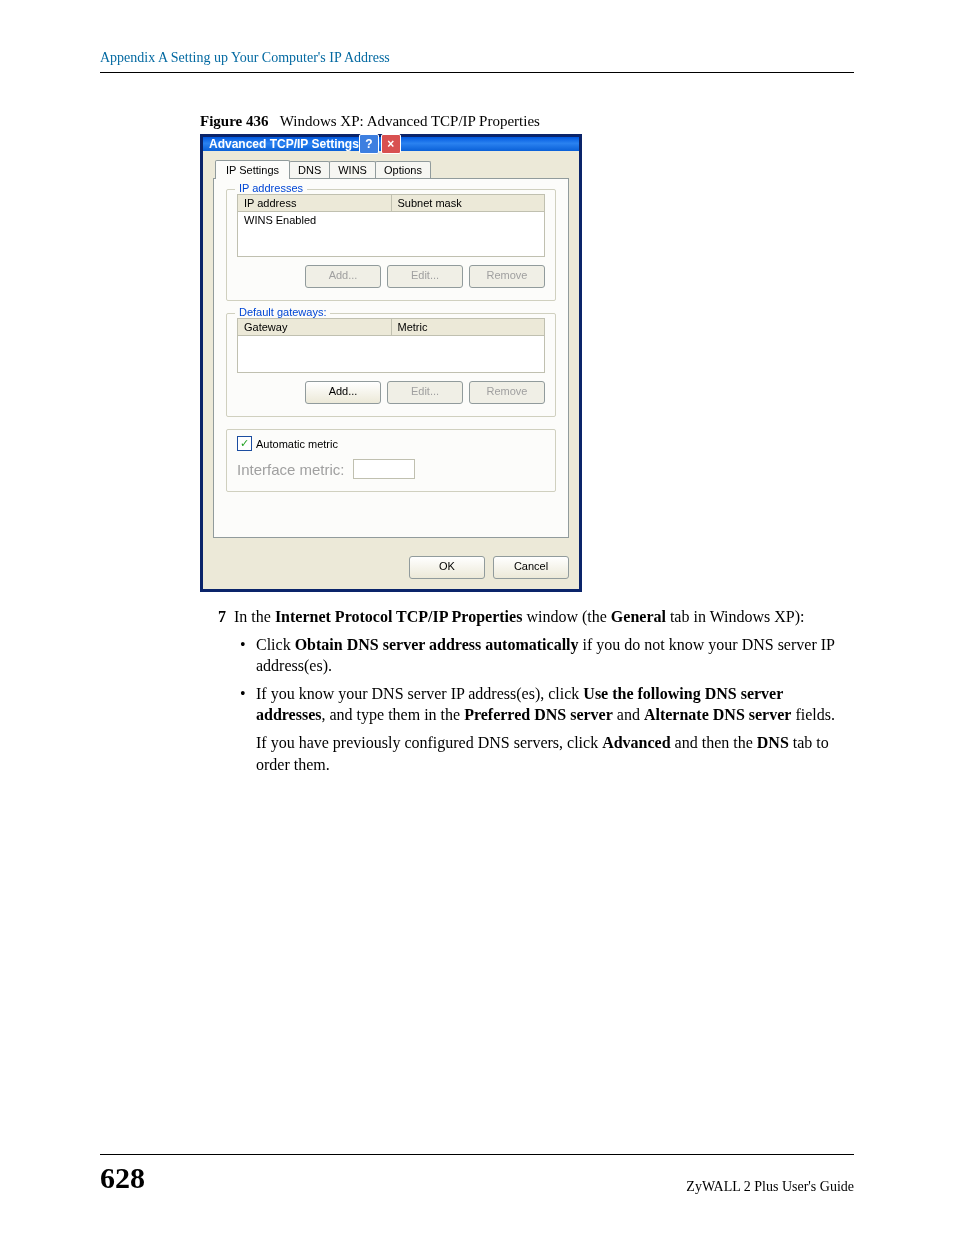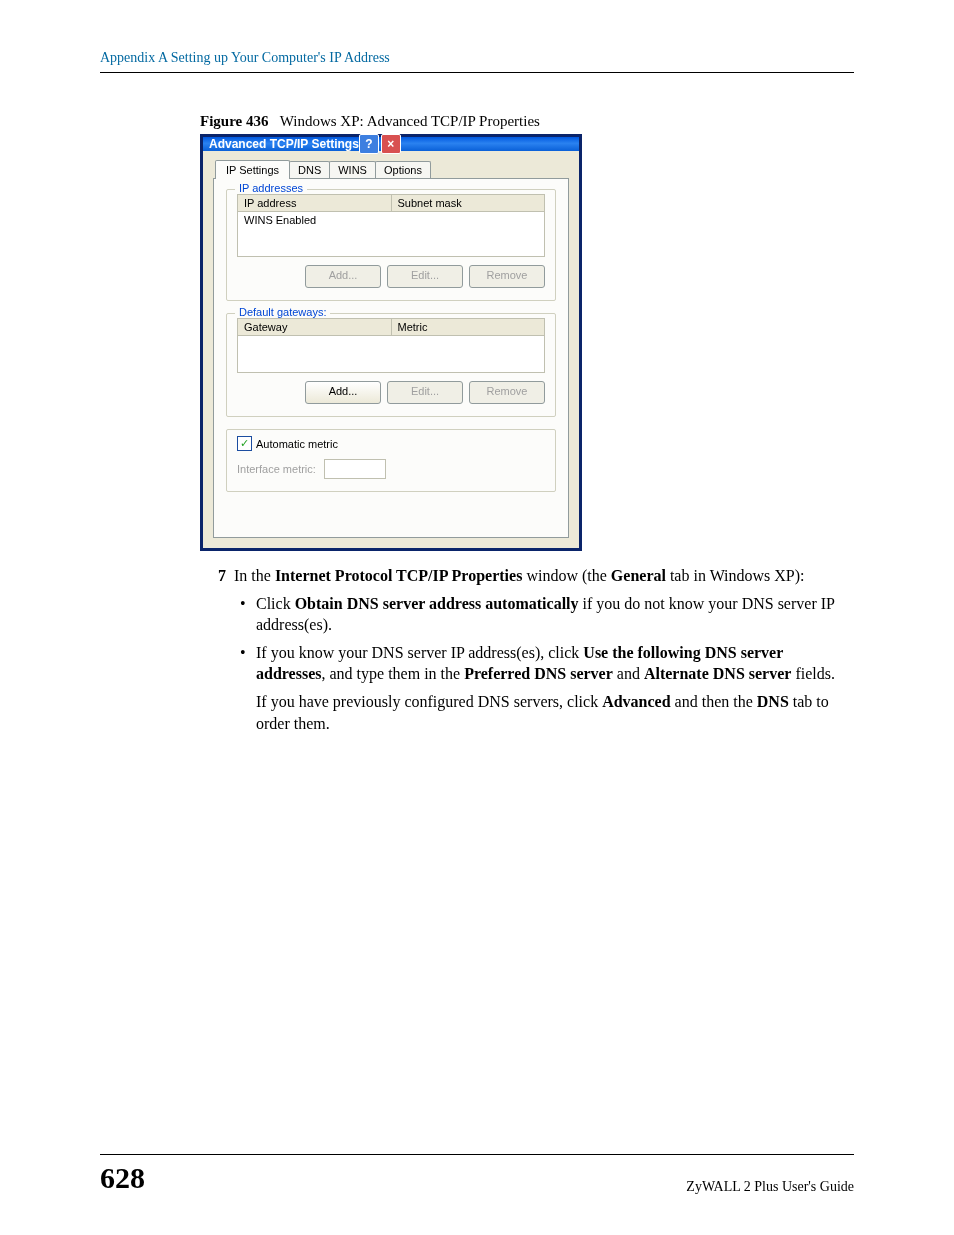--- a/index.html
+++ b/index.html
@@ -163,21 +163,21 @@
     background: #fff;
     display: inline-flex;
     align-items: center; justify-content: center;
     font-size: 11px; color: #21a121; line-height: 1;
   }
   .metric-row {
     display: flex;
     align-items: center;
     gap: 8px;
     margin-top: 8px;
-    font-size: 11px;
+    font-size: 15px;
     color: #a0a0a0;
   }
   .metric-input {
     width: 60px; height: 18px;
     border: 1px solid #c0c0b0;
     background: #fff;
   }
   .dialog-footer {
     display: flex;
     justify-content: flex-end;
@@ -291,20 +291,24 @@
             <span>Automatic metric</span>
           </div>
           <div class="metric-row">
             <span>Interface metric:</span>
             <div class="metric-input"></div>
           </div>
         </div>
 
       </div>
     </div>
+    <div class="dialog-footer">
+      <div class="xp-btn">OK</div>
+      <div class="xp-btn">Cancel</div>
+    </div>
   </div>
 
   <div class="instructions">
     <div class="step-row">
       <div class="step-num">7</div>
       <div class="step-text">
         <span>In the </span><b>Internet Protocol TCP/IP Properties</b><span> window (the </span><b>General</b><span> tab in Windows XP):</span>
       </div>
     </div>
     <div class="bullets">

